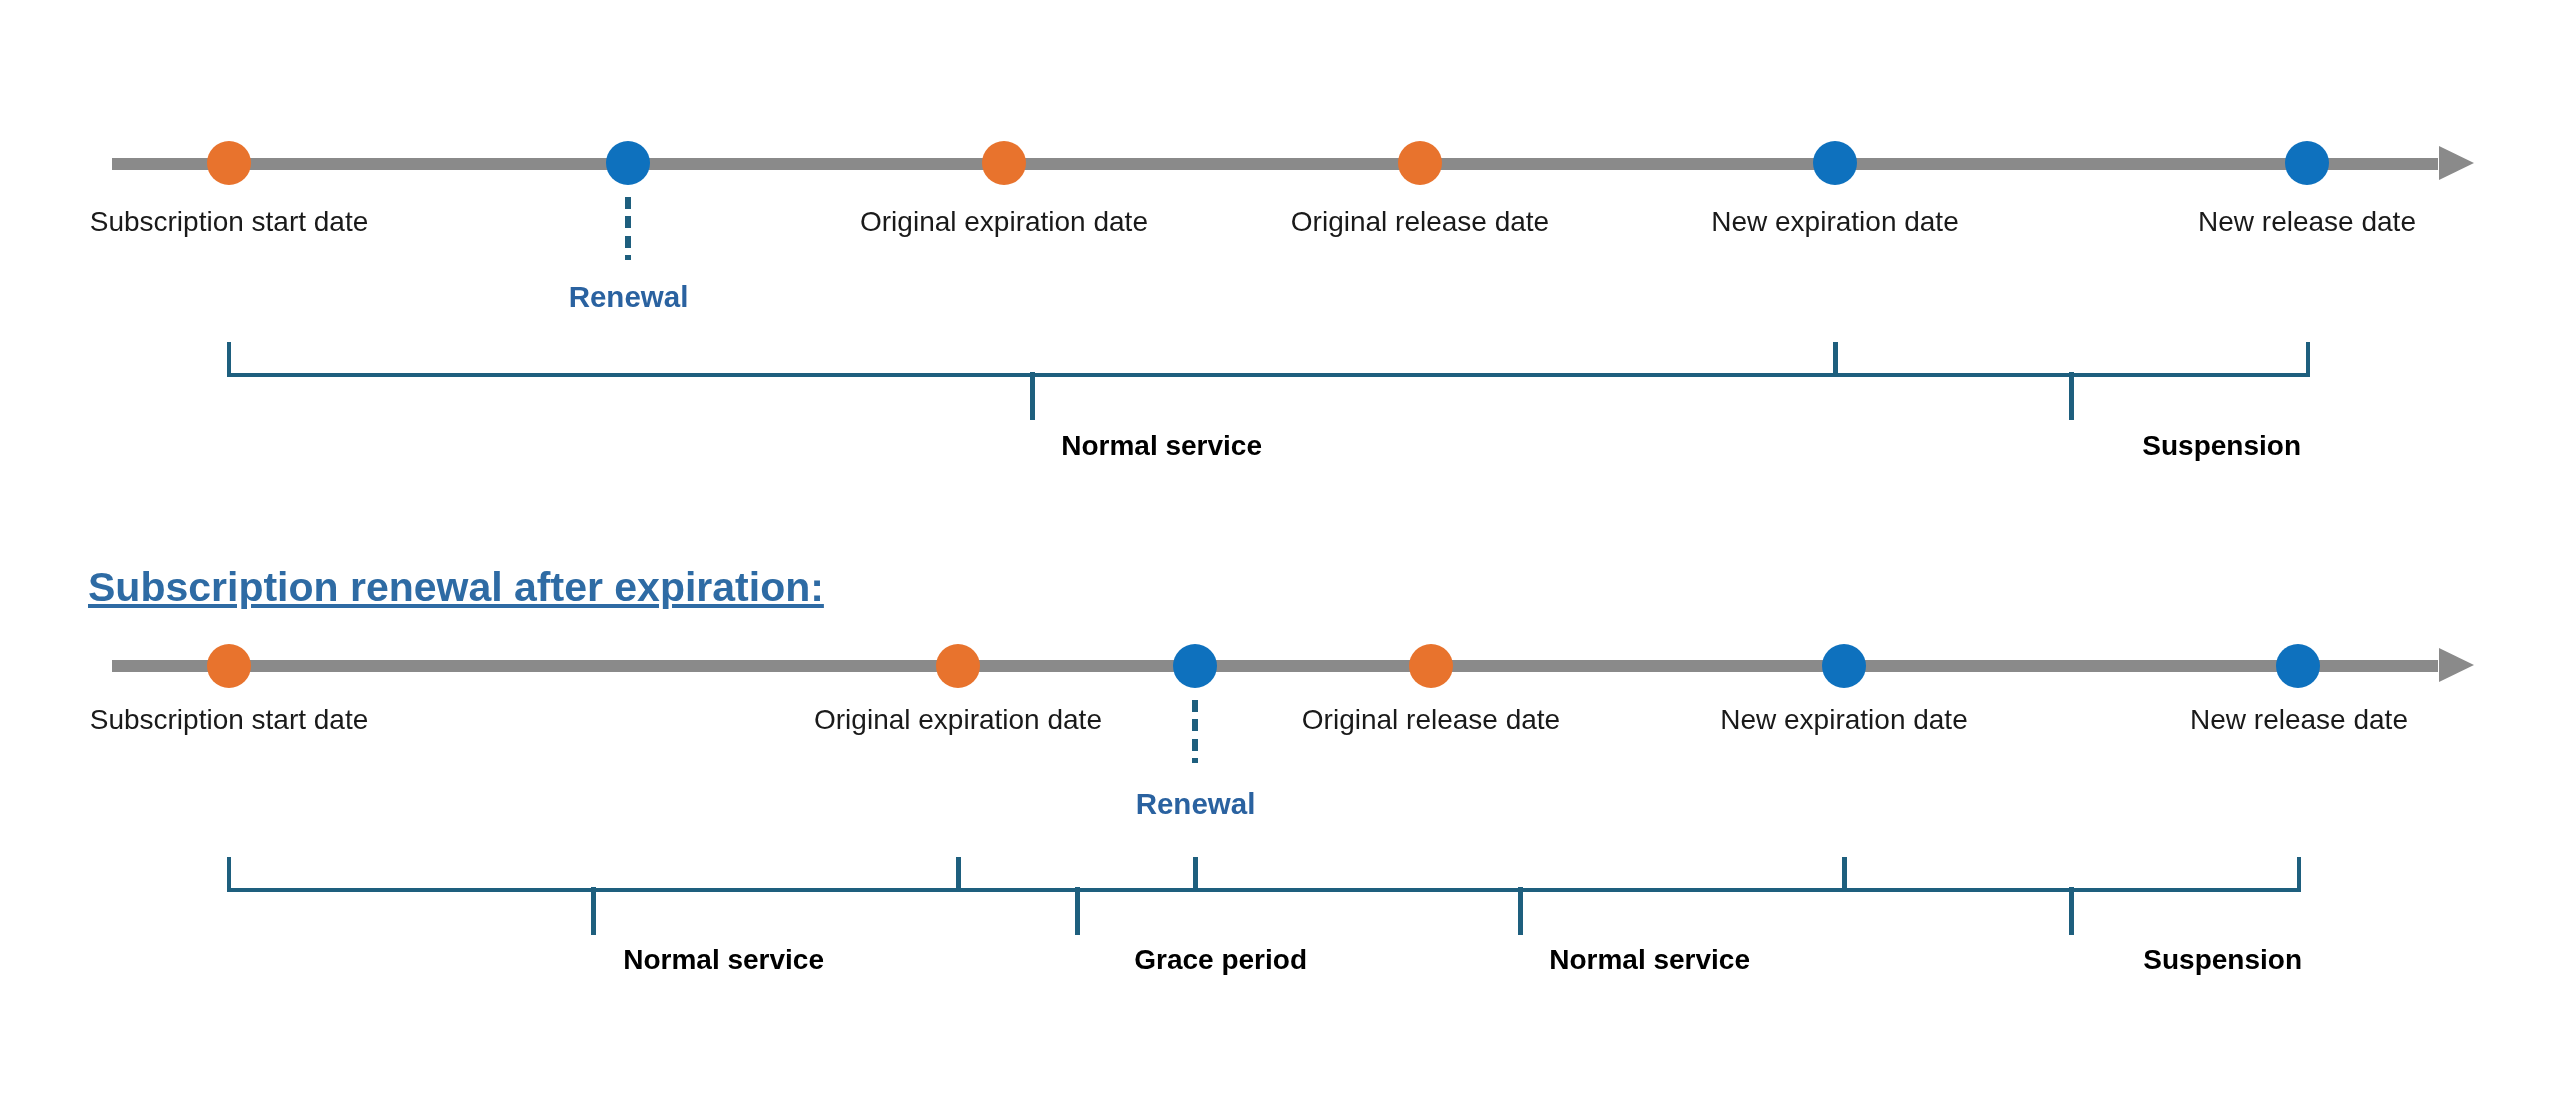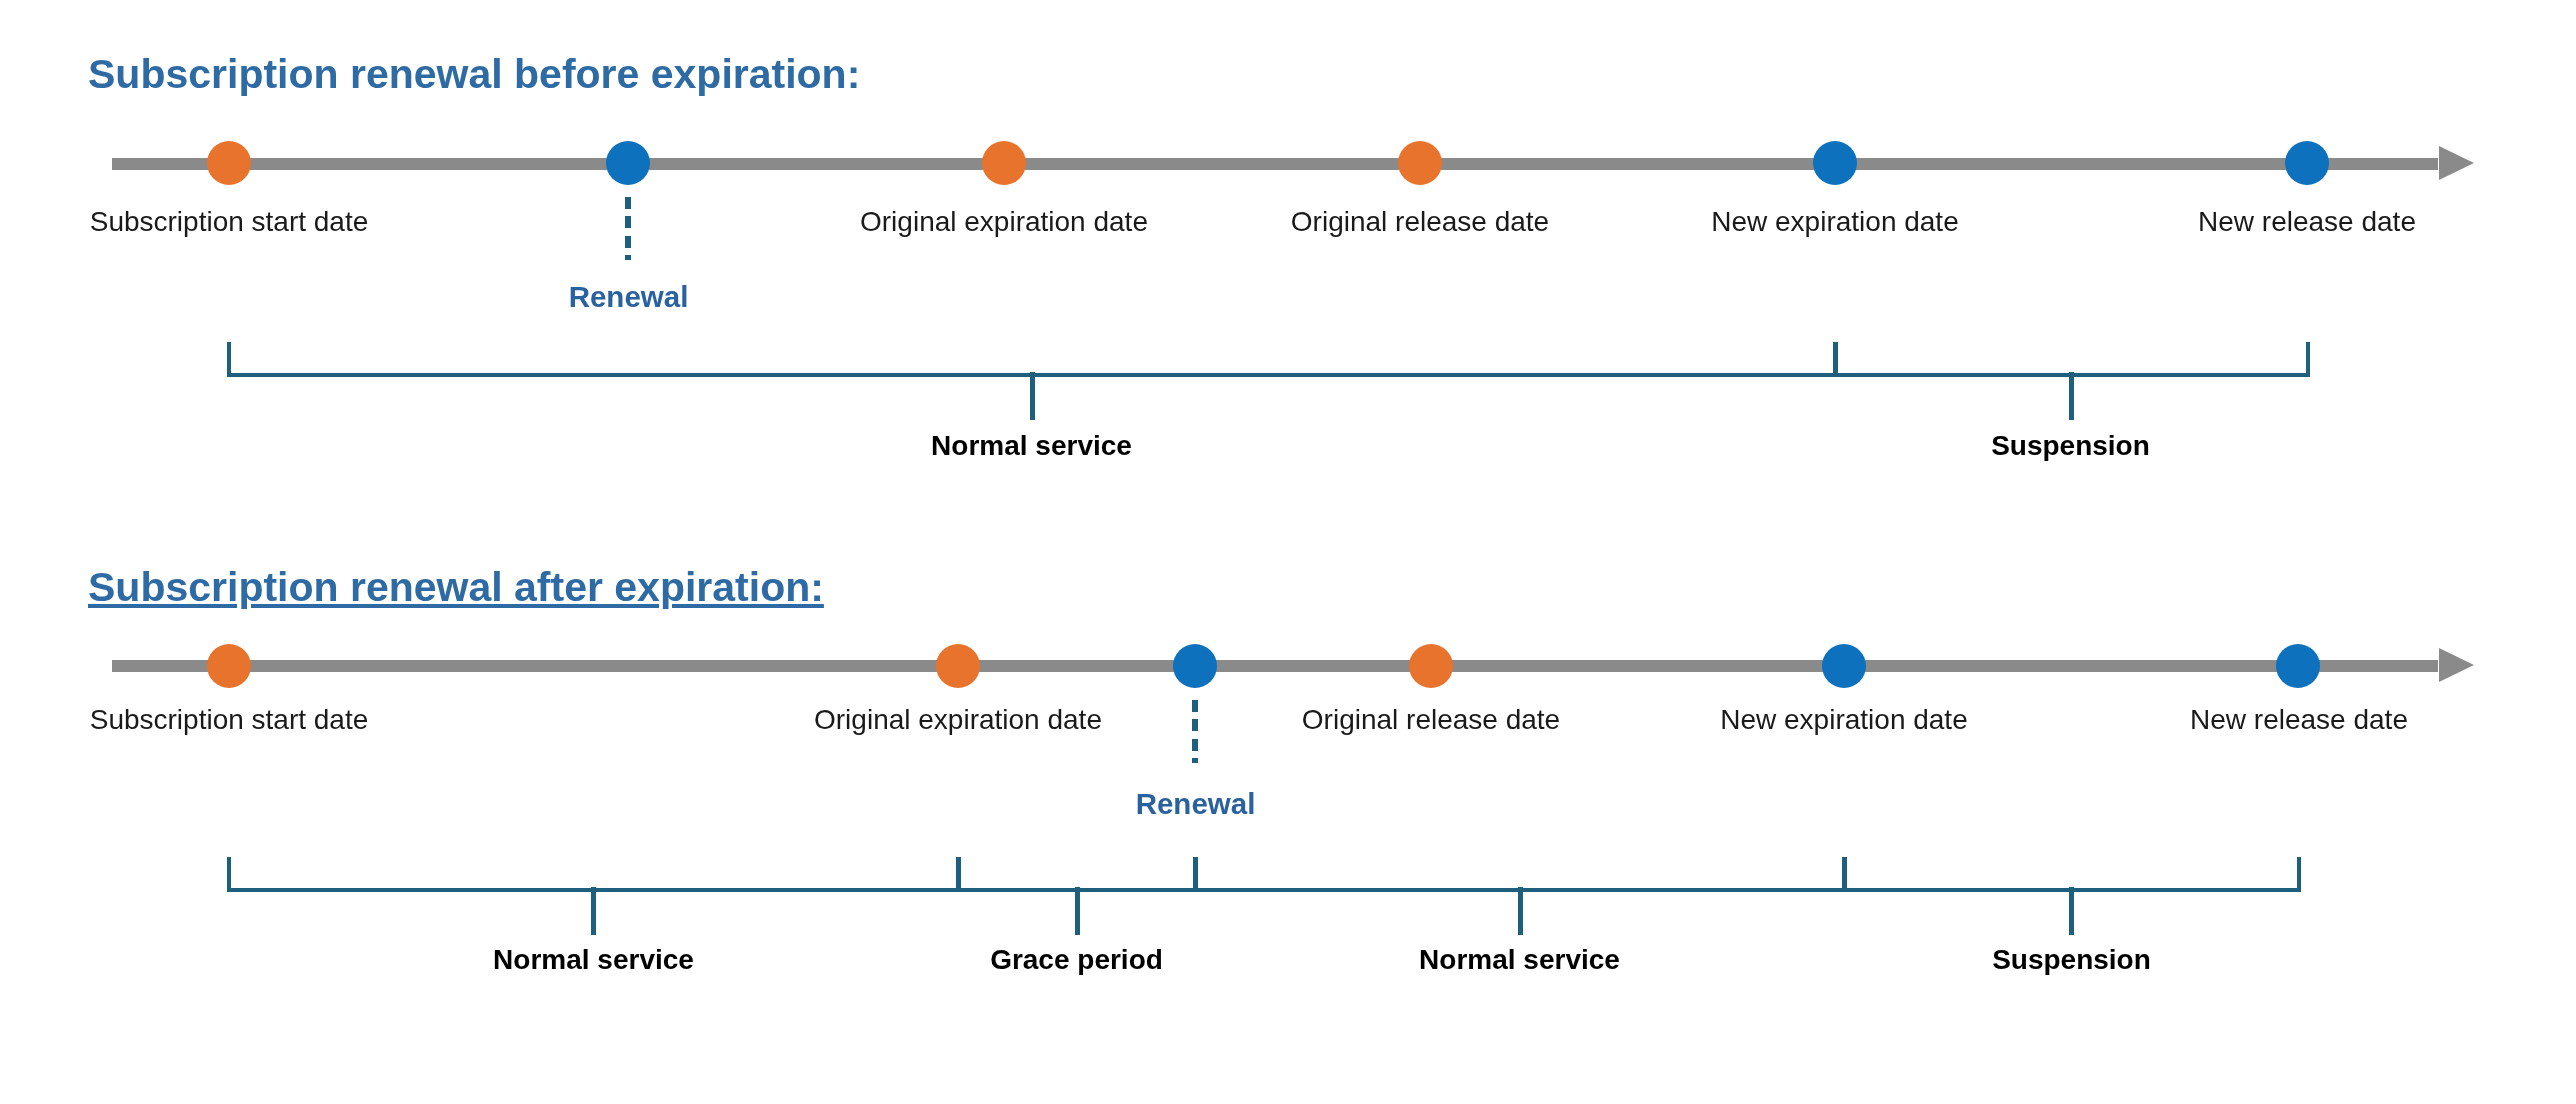--- a/index.html
+++ b/index.html
@@ -30,30 +30,29 @@
   .renewal-label{
     position:absolute;width:277px;text-align:center;
     font-size:29.5px;font-weight:bold;line-height:35px;white-space:nowrap;
   }
   .bracket{
     position:absolute;box-sizing:border-box;height:35px;
     border-left:4.6px solid;border-right:4.6px solid;border-bottom:4.6px solid;
   }
   .bracket-tick{position:absolute;width:4.6px;height:48px;}
   .period-label{
-    position:absolute;width:461px;text-align:center;
+    position:absolute;width:461px;text-align:right;
     font-size:28px;font-weight:bold;line-height:33px;color:#000;white-space:nowrap;
   }
 </style>
 </head>
 <body>
 
 <div class="canvas">
   <div class="section" id="section-0">
-    <div class="section-title" id="title-0" style="top: 50px; color: rgb(46, 107, 164);">Subscription renewal before expiration:</div>
   <div class="tl-line" style="left: 112px; top: 158px; width: 2326px; background: rgb(138, 138, 138);"></div>
       <div class="tl-arrowhead" style="left: 2439px; top: 146px; border-left-color: rgb(138, 138, 138);"></div>
       <div class="event-dot" style="left: 207px; top: 141px; background: rgb(232, 115, 45);"></div>
       <div class="event-label" style="left: -57px; top: 205px; color: rgb(26, 26, 26);">Subscription start date</div>
       <div class="event-dot" style="left: 606px; top: 141px; background: rgb(14, 113, 190);"></div>
       <div class="renewal-dash" style="left: 625px; top: 197px; background: repeating-linear-gradient(rgb(30, 95, 126) 0px, rgb(30, 95, 126) 12px, transparent 12px, transparent 19.4px);"></div>
       <div class="renewal-label" style="left: 490px; top: 279px; color: rgb(42, 98, 160);">Renewal</div>
       <div class="event-dot" style="left: 982px; top: 141px; background: rgb(232, 115, 45);"></div>
       <div class="event-label" style="left: 718px; top: 205px; color: rgb(26, 26, 26);">Original expiration date</div>
       <div class="event-dot" style="left: 1398px; top: 141px; background: rgb(232, 115, 45);"></div>

